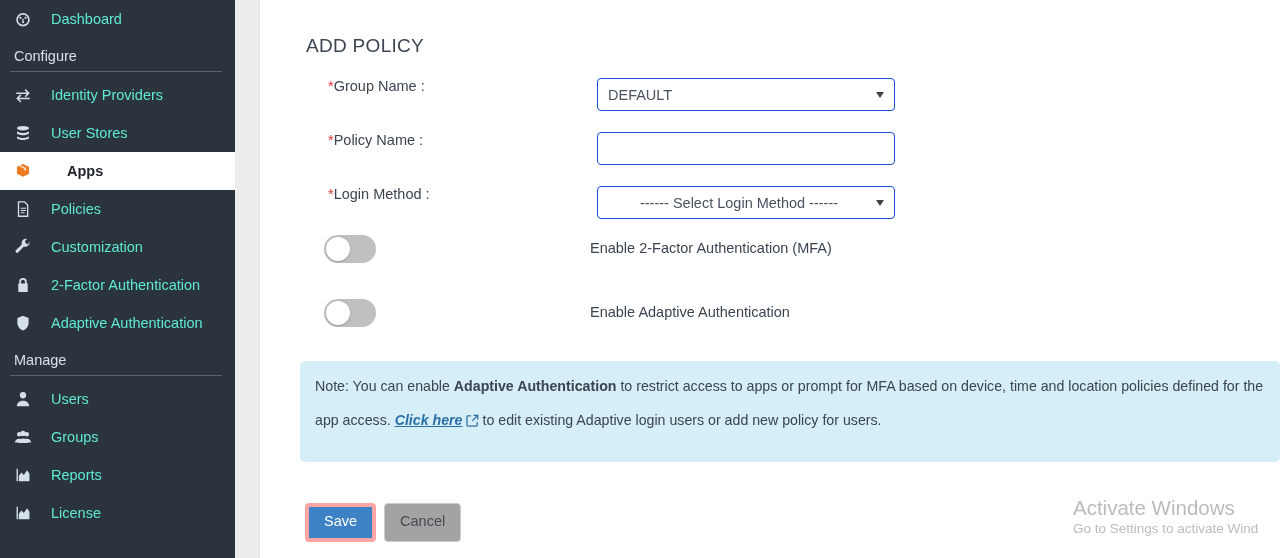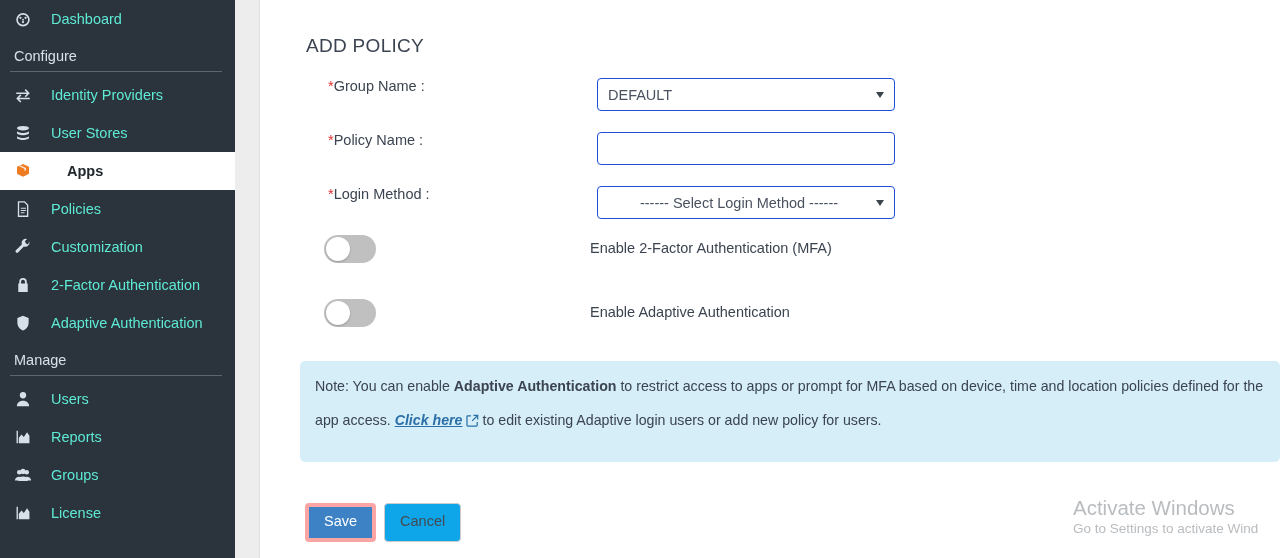--- a/index.html
+++ b/index.html
@@ -159,21 +159,21 @@
   #btns { position: absolute; left: 45px; top: 503px; display: flex; gap: 8px; }
   .btn {
     font-size: 14.5px;
     border-radius: 4px;
     padding: 7px 15px 8px;
     cursor: pointer;
     white-space: nowrap;
     line-height: 1.1;
   }
   .btn.primary { background: #3c82c4; color: #ffffff; border: 4px solid #fca5a5; }
-  .btn.secondary { background: #0ea5e9; color: #444a52; border: 1px solid #cccccc; }
+  .btn.secondary { background: #a3a3a3; color: #444a52; border: 1px solid #cccccc; }
 
   
   #watermark {
     position: absolute; left: 1073px; top: 496px;
     color: #b9bcbf;
     white-space: nowrap;
     pointer-events: none;
   }
   #watermark .w1 { font-size: 20.5px; line-height: 24px; }
   #watermark .w2 { font-size: 13.5px; line-height: 18px; }
@@ -263,42 +263,42 @@
       <div class="nav-section">Manage</div>
       <div class="nav-divider"></div>
       <div class="nav-item">
         <span class="ico">
           <svg width="18" height="18" viewBox="0 0 24 24" fill="#d6e0e8">
             <circle cx="12" cy="7" r="4.2"></circle>
             <path d="M3.8 21.6c0-4.5 3.7-7.4 8.2-7.4s8.2 2.9 8.2 7.4z"></path>
           </svg>
         </span>
         <span class="lbl">Users</span>
-      </div>
-      <div class="nav-item">
-        <span class="ico">
-          <svg width="18" height="18" viewBox="0 0 24 24" fill="#d6e0e8">
-            <path d="M3.4 3.6h1.8v16.8H3.4z"></path>
-            <path d="M6.4 20.4V13l3.6-4.4 3.1 3.4 4.3-6.2 3.2 4.4v10.2z"></path>
-          </svg>
-        </span>
-        <span class="lbl">Reports</span>
       </div>
       <div class="nav-item">
         <span class="ico">
           <svg width="18" height="18" viewBox="0 0 24 24" fill="#d6e0e8">
             <circle cx="7" cy="8.4" r="3"></circle>
             <circle cx="17" cy="8.4" r="3"></circle>
             <circle cx="12" cy="7.2" r="3.4"></circle>
             <path d="M1.2 19.4c0-3.2 2.6-5.2 5.8-5.2s5.8 2 5.8 5.2z"></path>
             <path d="M11.2 19.4c0-3.2 2.6-5.2 5.8-5.2s5.8 2 5.8 5.2z"></path>
             <path d="M5.6 20c0-3.6 2.9-5.9 6.4-5.9s6.4 2.3 6.4 5.9z"></path>
           </svg>
         </span>
         <span class="lbl">Groups</span>
+      </div>
+      <div class="nav-item">
+        <span class="ico">
+          <svg width="18" height="18" viewBox="0 0 24 24" fill="#d6e0e8">
+            <path d="M3.4 3.6h1.8v16.8H3.4z"></path>
+            <path d="M6.4 20.4V13l3.6-4.4 3.1 3.4 4.3-6.2 3.2 4.4v10.2z"></path>
+          </svg>
+        </span>
+        <span class="lbl">Reports</span>
       </div>
       <div class="nav-item">
         <span class="ico">
           <svg width="18" height="18" viewBox="0 0 24 24" fill="#d6e0e8">
             <path d="M3.4 3.6h1.8v16.8H3.4z"></path>
             <path d="M6.4 20.4V13l3.6-4.4 3.1 3.4 4.3-6.2 3.2 4.4v10.2z"></path>
           </svg>
         </span>
         <span class="lbl">License</span>
       </div>

